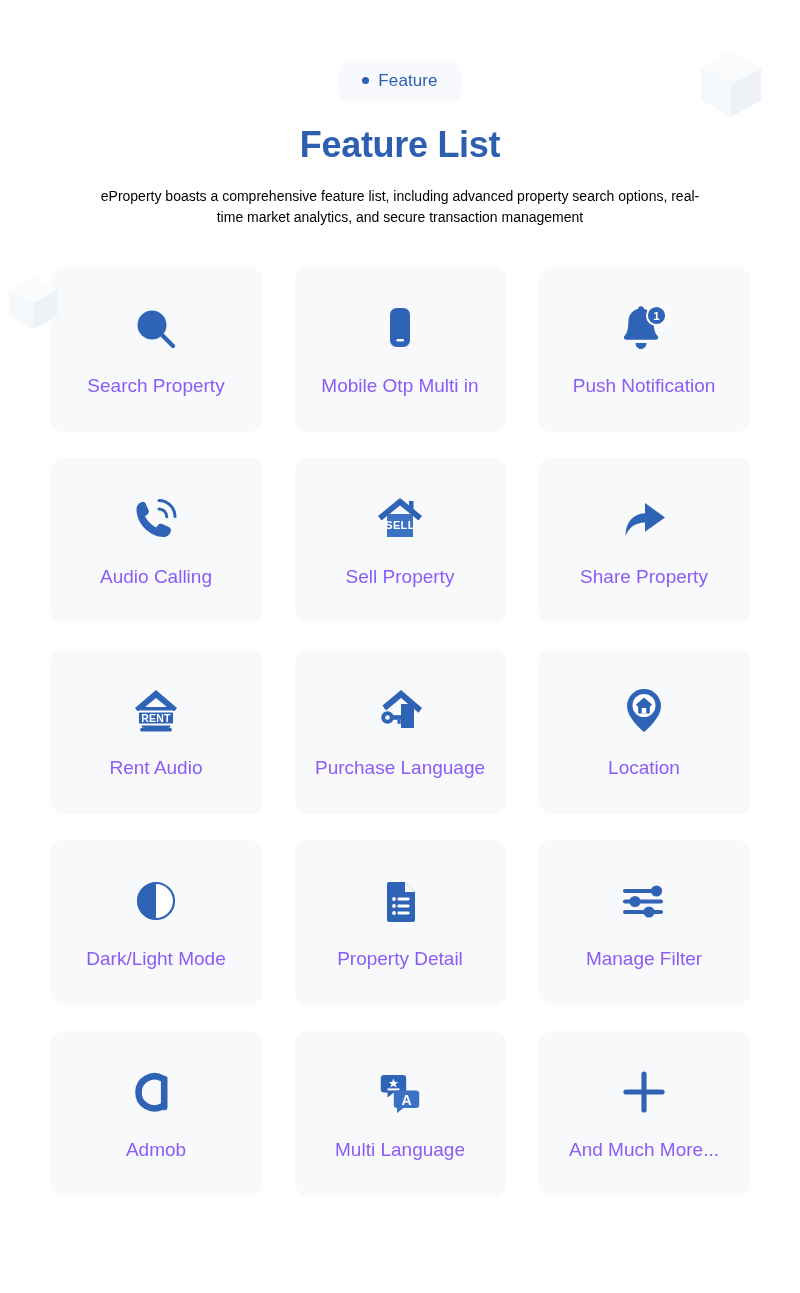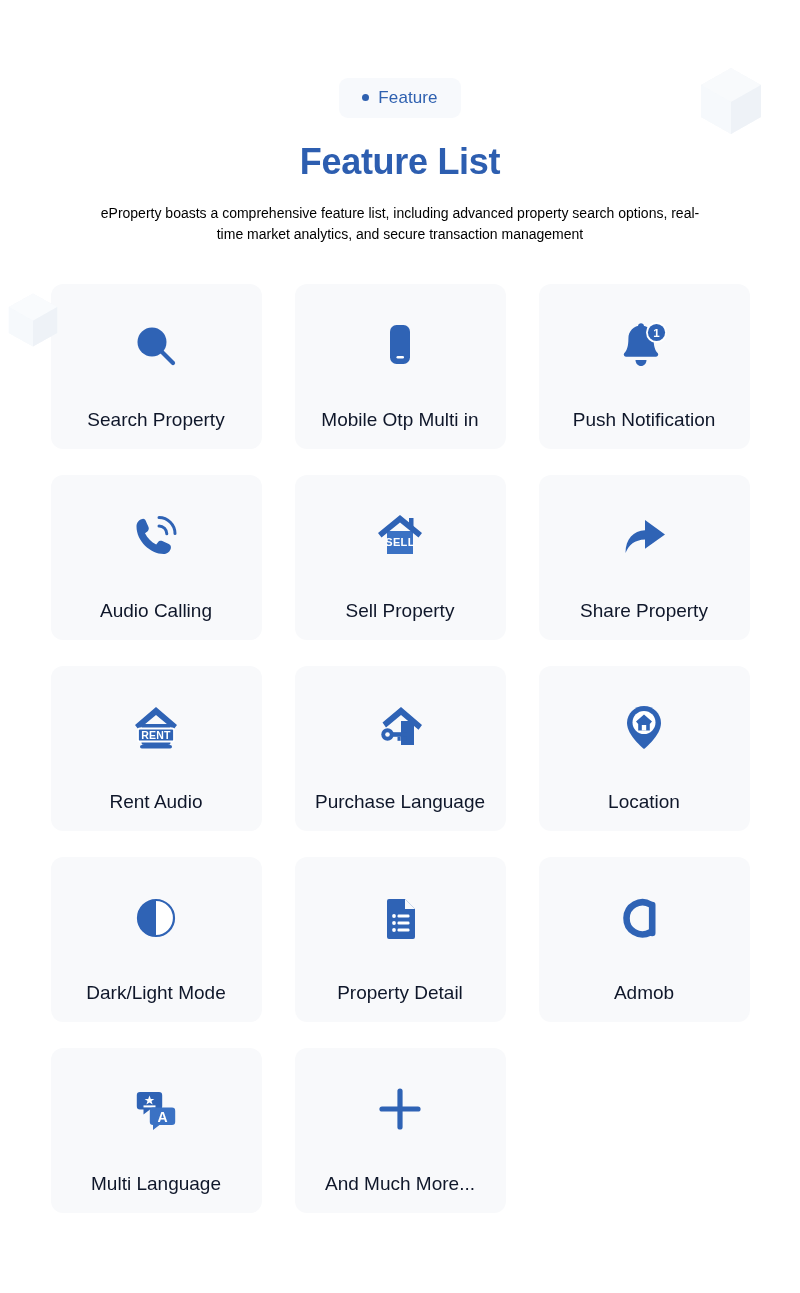--- a/index.html
+++ b/index.html
@@ -26,21 +26,20 @@
   }
   .cube svg { display: block; }
   .cube-tr { top: 50px; left: 700px; }
   .cube-ml { top: 275px; left: 8px; }
 
   
   .header {
     position: relative;
     padding-top: 61px;
     text-align: center;
-    margin-top: 17px;
   }
 
   .badge {
     display: inline-flex;
     align-items: center;
     gap: 9px;
     background: #f7f9fc;
     border-radius: 9px;
     padding: 11px 23px 12px 23px;
     line-height: 1;
@@ -102,23 +101,23 @@
 
   .card-icon {
     height: 58px;
     display: flex;
     align-items: center;
     justify-content: center;
   }
   .card-icon svg { display: block; }
 
   .card-label {
-    margin-top: 33px;
+    margin-top: 16px;
     font-size: 19px;
-    color: #0f172a;
+    color: #8b5cf6;
     text-align: center;
     line-height: 1.2;
     white-space: nowrap;
   }
 </style>
 </head>
 <body>
 
 <div class="page">
 
@@ -279,20 +278,33 @@
           <rect x="25.5" y="22.6" width="12" height="2.8" rx="1.2" fill="#ffffff"></rect>
           <circle cx="22" cy="31" r="1.9" fill="#ffffff"></circle>
           <rect x="25.5" y="29.6" width="12" height="2.8" rx="1.2" fill="#ffffff"></rect>
           <circle cx="22" cy="38" r="1.9" fill="#ffffff"></circle>
           <rect x="25.5" y="36.6" width="12" height="2.8" rx="1.2" fill="#ffffff"></rect>
         </svg>
       </div>
       <div class="card-label">Property Detail</div>
     </div>
 
+    <div class="card">
+      <div class="card-icon">
+        <svg width="56" height="56" viewBox="0 0 56 56">
+          <line x1="9" y1="16" x2="39" y2="16" stroke="#2f63b5" stroke-width="4" stroke-linecap="round"></line>
+          <circle cx="40.5" cy="16" r="5.6" fill="#2f63b5"></circle>
+          <line x1="9" y1="26.5" x2="45" y2="26.5" stroke="#2f63b5" stroke-width="4" stroke-linecap="round"></line>
+          <circle cx="19" cy="26.5" r="5.6" fill="#2f63b5"></circle>
+          <line x1="9" y1="37" x2="45" y2="37" stroke="#2f63b5" stroke-width="4" stroke-linecap="round"></line>
+          <circle cx="33" cy="37" r="5.6" fill="#2f63b5"></circle>
+        </svg>
+      </div>
+      <div class="card-label">Manage Filter</div>
+    </div>
 
     <div class="card">
       <div class="card-icon">
         <svg width="56" height="56" viewBox="0 0 56 56">
           <path d="M34.5 12.5 A16 16 0 1 0 34 40.5" fill="none" stroke="#2f63b5" stroke-width="6.6" stroke-linecap="round"></path>
           <line x1="36.2" y1="13" x2="36.2" y2="41" stroke="#2f63b5" stroke-width="6.6" stroke-linecap="round"></line>
         </svg>
       </div>
       <div class="card-label">Admob</div>
     </div>

